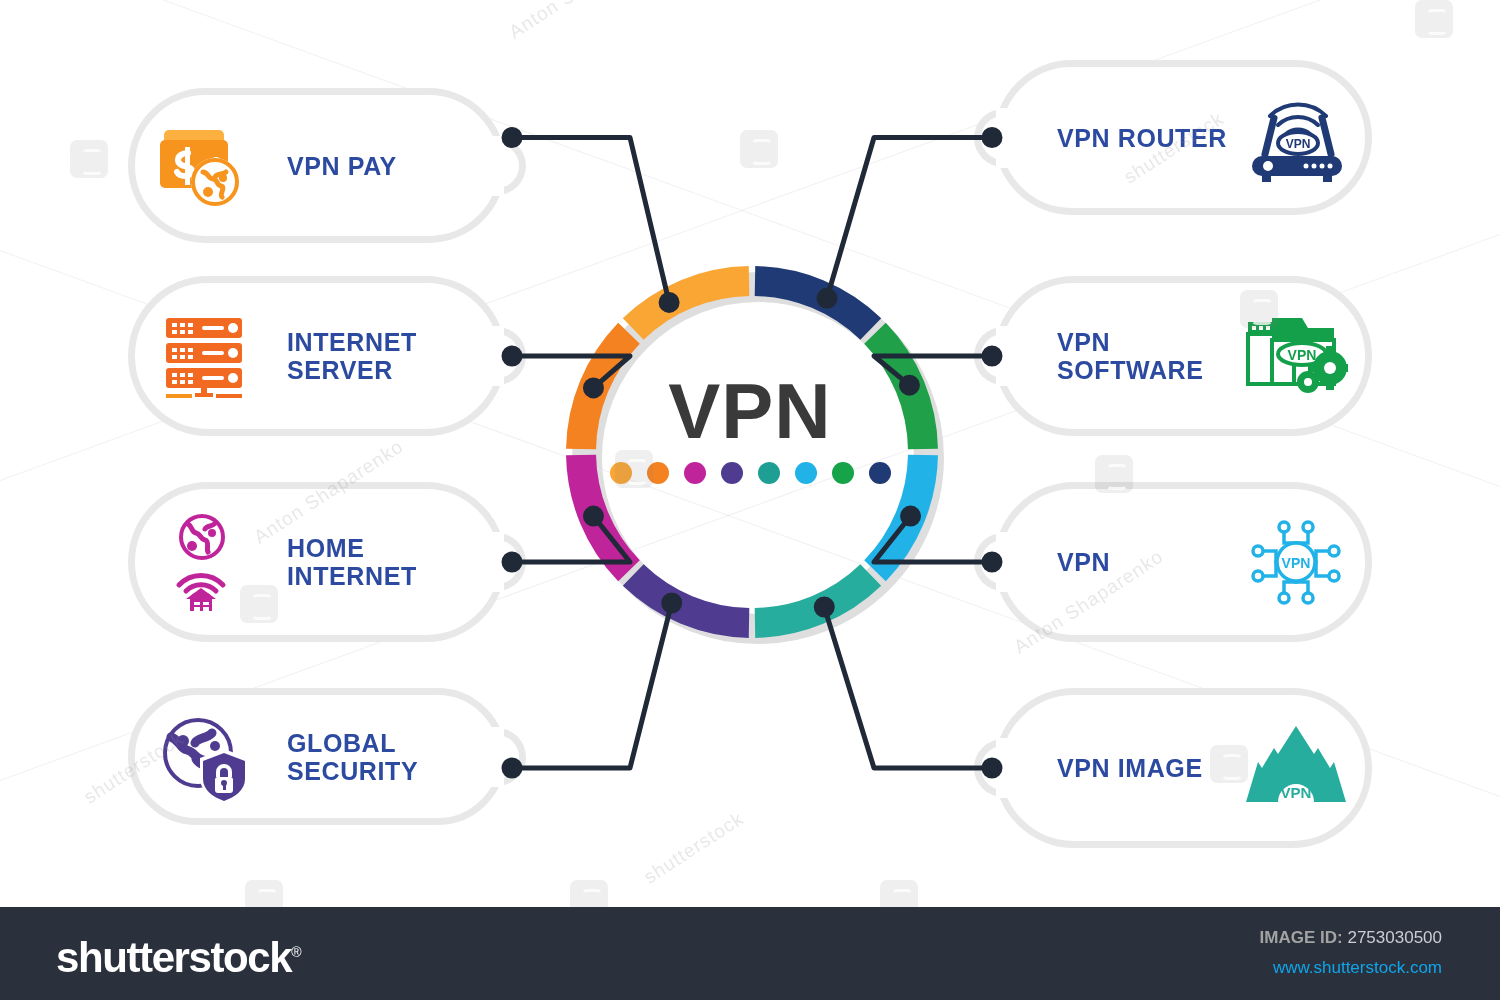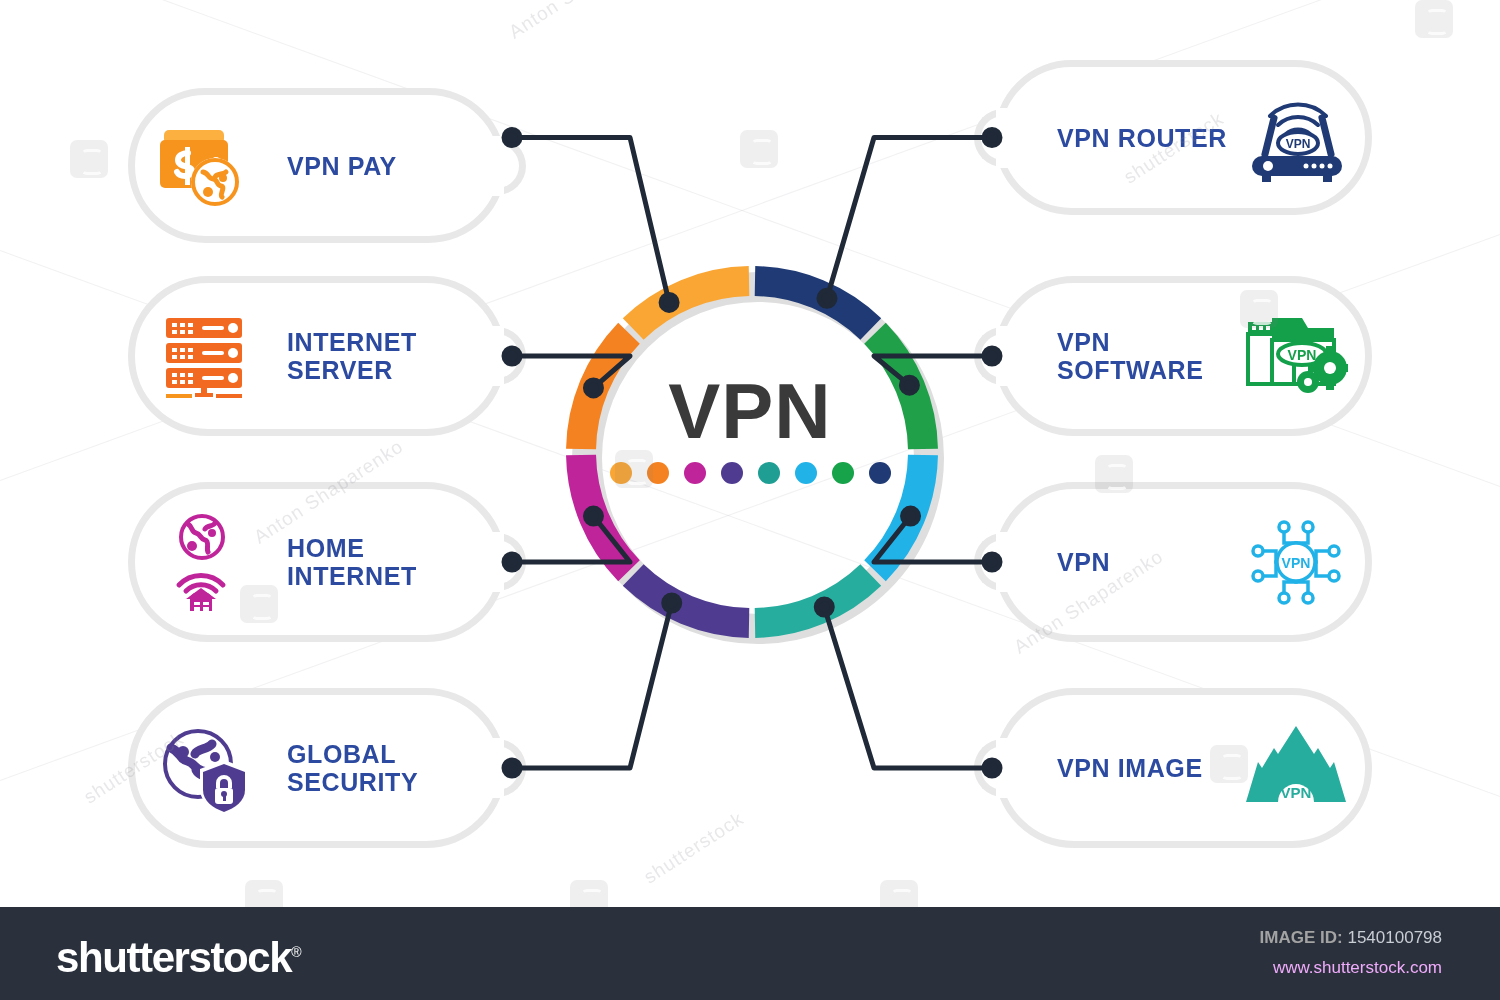--- a/index.html
+++ b/index.html
@@ -105,21 +105,21 @@
     letter-spacing:-1.4px;
   }
   .sslogo sup { font-size:14px; vertical-align:super; font-weight:normal; }
   .fid {
     position:absolute; right:58px; top:21px;
     color:#c9cdd4; font-size:17px; text-align:right;
   }
   .fid .lbl { color:#a3a3a3; font-weight:bold; }
   .furl {
     position:absolute; right:58px; top:51px;
-    color:#f0abfc; font-size:17px; text-align:right;
+    color:#0ea5e9; font-size:17px; text-align:right;
   }
 
   
   .wm { position:absolute; z-index:6; pointer-events:none; }
   .wm-text {
     color:rgba(140,140,150,.20);
     font-size:19px; letter-spacing:1px; white-space:nowrap;
     transform:rotate(-33deg); transform-origin:left top;
   }
   .wm-sq {
@@ -291,21 +291,21 @@
           <rect x="36" y="94" width="6" height="4"></rect>
             <rect x="45" y="94" width="6" height="4"></rect>
         </g>
       </svg>
     </div>
     <div class="txt"><span id="lbl-home">HOME<br>INTERNET</span></div>
     <div class="notch"></div>
     <div class="notch-fill"></div>
   </div>
 
-  <div class="card left" id="card-global-security" style="top: 688px; height: 160px;">
+  <div class="card left" id="card-global-security" style="top: 688px; height: 137px;">
     <div class="ico">
       <svg width="96" height="92" viewBox="0 0 96 92">
         <circle cx="40" cy="42" r="33" fill="none" stroke="#4f3c91" stroke-width="4"></circle>
         <path d="M13 26c10 4 8 11 16 13s8 9 16 10 2 15 4 19M54 22c-5 6-14 4-17 10" fill="none" stroke="#4f3c91" stroke-width="9" stroke-linecap="round"></path>
         <circle cx="25" cy="30" r="6" fill="#4f3c91"></circle>
         <circle cx="57" cy="35" r="5" fill="#4f3c91"></circle>
         <path d="M38 48c4 8 12 4 16 12s-2 12 2 16" fill="none" stroke="#4f3c91" stroke-width="9" stroke-linecap="round"></path>
         <path d="M66 38l24 9v20c0 13-12 21-24 25-12-4-24-12-24-25V47z" fill="#ffffff"></path>
         <path d="M66 42l21 8v18c0 11-10 18-21 22-11-4-21-11-21-22V50z" fill="#4f3c91"></path>
         <rect x="57" y="66" width="18" height="16" rx="3" fill="#ffffff"></rect>
@@ -442,17 +442,17 @@
   <div class="wm wm-sq" style="left:615px;top:450px;"></div>
   <div class="wm wm-sq" style="left:1095px;top:455px;"></div>
   <div class="wm wm-sq" style="left:1240px;top:290px;"></div>
   <div class="wm wm-sq" style="left:245px;top:880px;"></div>
   <div class="wm wm-sq" style="left:570px;top:880px;"></div>
   <div class="wm wm-sq" style="left:880px;top:880px;"></div>
   <div class="wm wm-sq" style="left:1210px;top:745px;"></div>
 
   <div class="footer">
     <div class="sslogo"><span>shutterstock</span><sup>®</sup></div>
-    <div class="fid"><span class="lbl">IMAGE ID:</span> <span>1540100798</span></div>
+    <div class="fid"><span class="lbl">IMAGE ID:</span> <span>2753030500</span></div>
     <div class="furl">www.shutterstock.com</div>
   </div>
 
 </div>
 
 </body></html>

